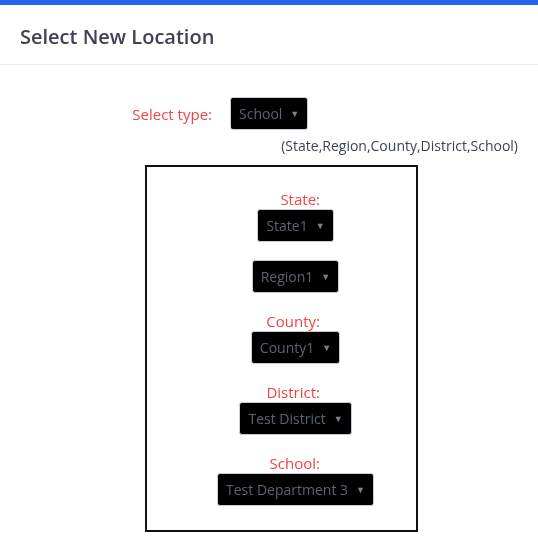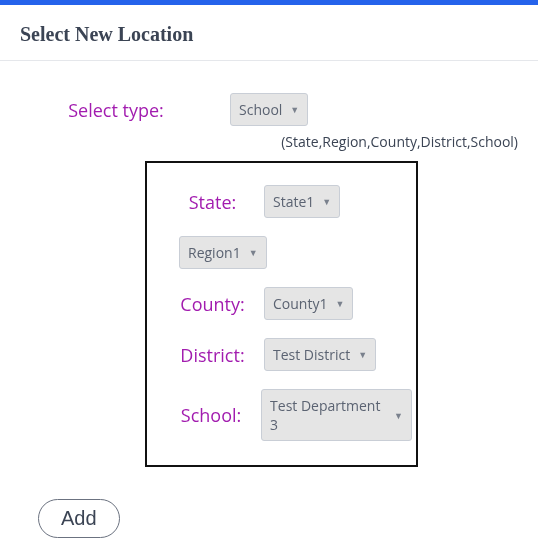--- a/index.html
+++ b/index.html
@@ -15,49 +15,49 @@
     width: 100%;
   }
   .header {
     padding: 18px 20px 14px 20px;
     border-bottom: 1px solid #e5e7eb;
   }
   .header h1 {
     font-size: 20px;
     font-weight: 600;
     color: #3b4454;
-    font-family: Liberation Serif, serif;
   }
   .form-area {
     padding: 18px 20px 20px 20px;
   }
   .row {
     display: flex;
     align-items: center;
     margin: 14px 0;
   }
   .row .label {
     width: 210px;
-    text-align: center;
+    text-align: right;
     padding-right: 18px;
-    font-size: 18px;
-    color: #a21caf;
+    font-size: 15px;
+    color: #ef4444;
   }
   .select {
     display: inline-flex;
     align-items: center;
     border: 1px solid #c9ced6;
     border-radius: 3px;
     padding: 6px 8px;
     font-size: 14px;
     color: #5b6372;
-    background: #e5e5e5;
+    background: #000000;
     cursor: pointer;
     gap: 8px;
     min-width: 70px;
+    text-align: right;
   }
   .select .caret {
     font-size: 9px;
     color: #7a818d;
   }
   .hint {
     font-size: 14px;
     color: #3b4454;
     margin-left: 210px;
     margin-top: -8px;
@@ -68,20 +68,21 @@
     border: 2px solid #111;
     margin: 4px 100px 16px 125px;
     padding: 4px 0 6px 0;
   }
   .boxed .row .label {
     width: 85px;
   }
   .boxed .row {
     margin: 18px 4px;
     padding-left: 28px;
+    flex-direction: column;
   }
   .btn-row {
     padding: 16px 0 0 18px;
   }
   .btn {
     display: inline-block;
     border: 1px solid #6b7280;
     border-radius: 999px;
     padding: 7px 22px;
     font-size: 20px;

